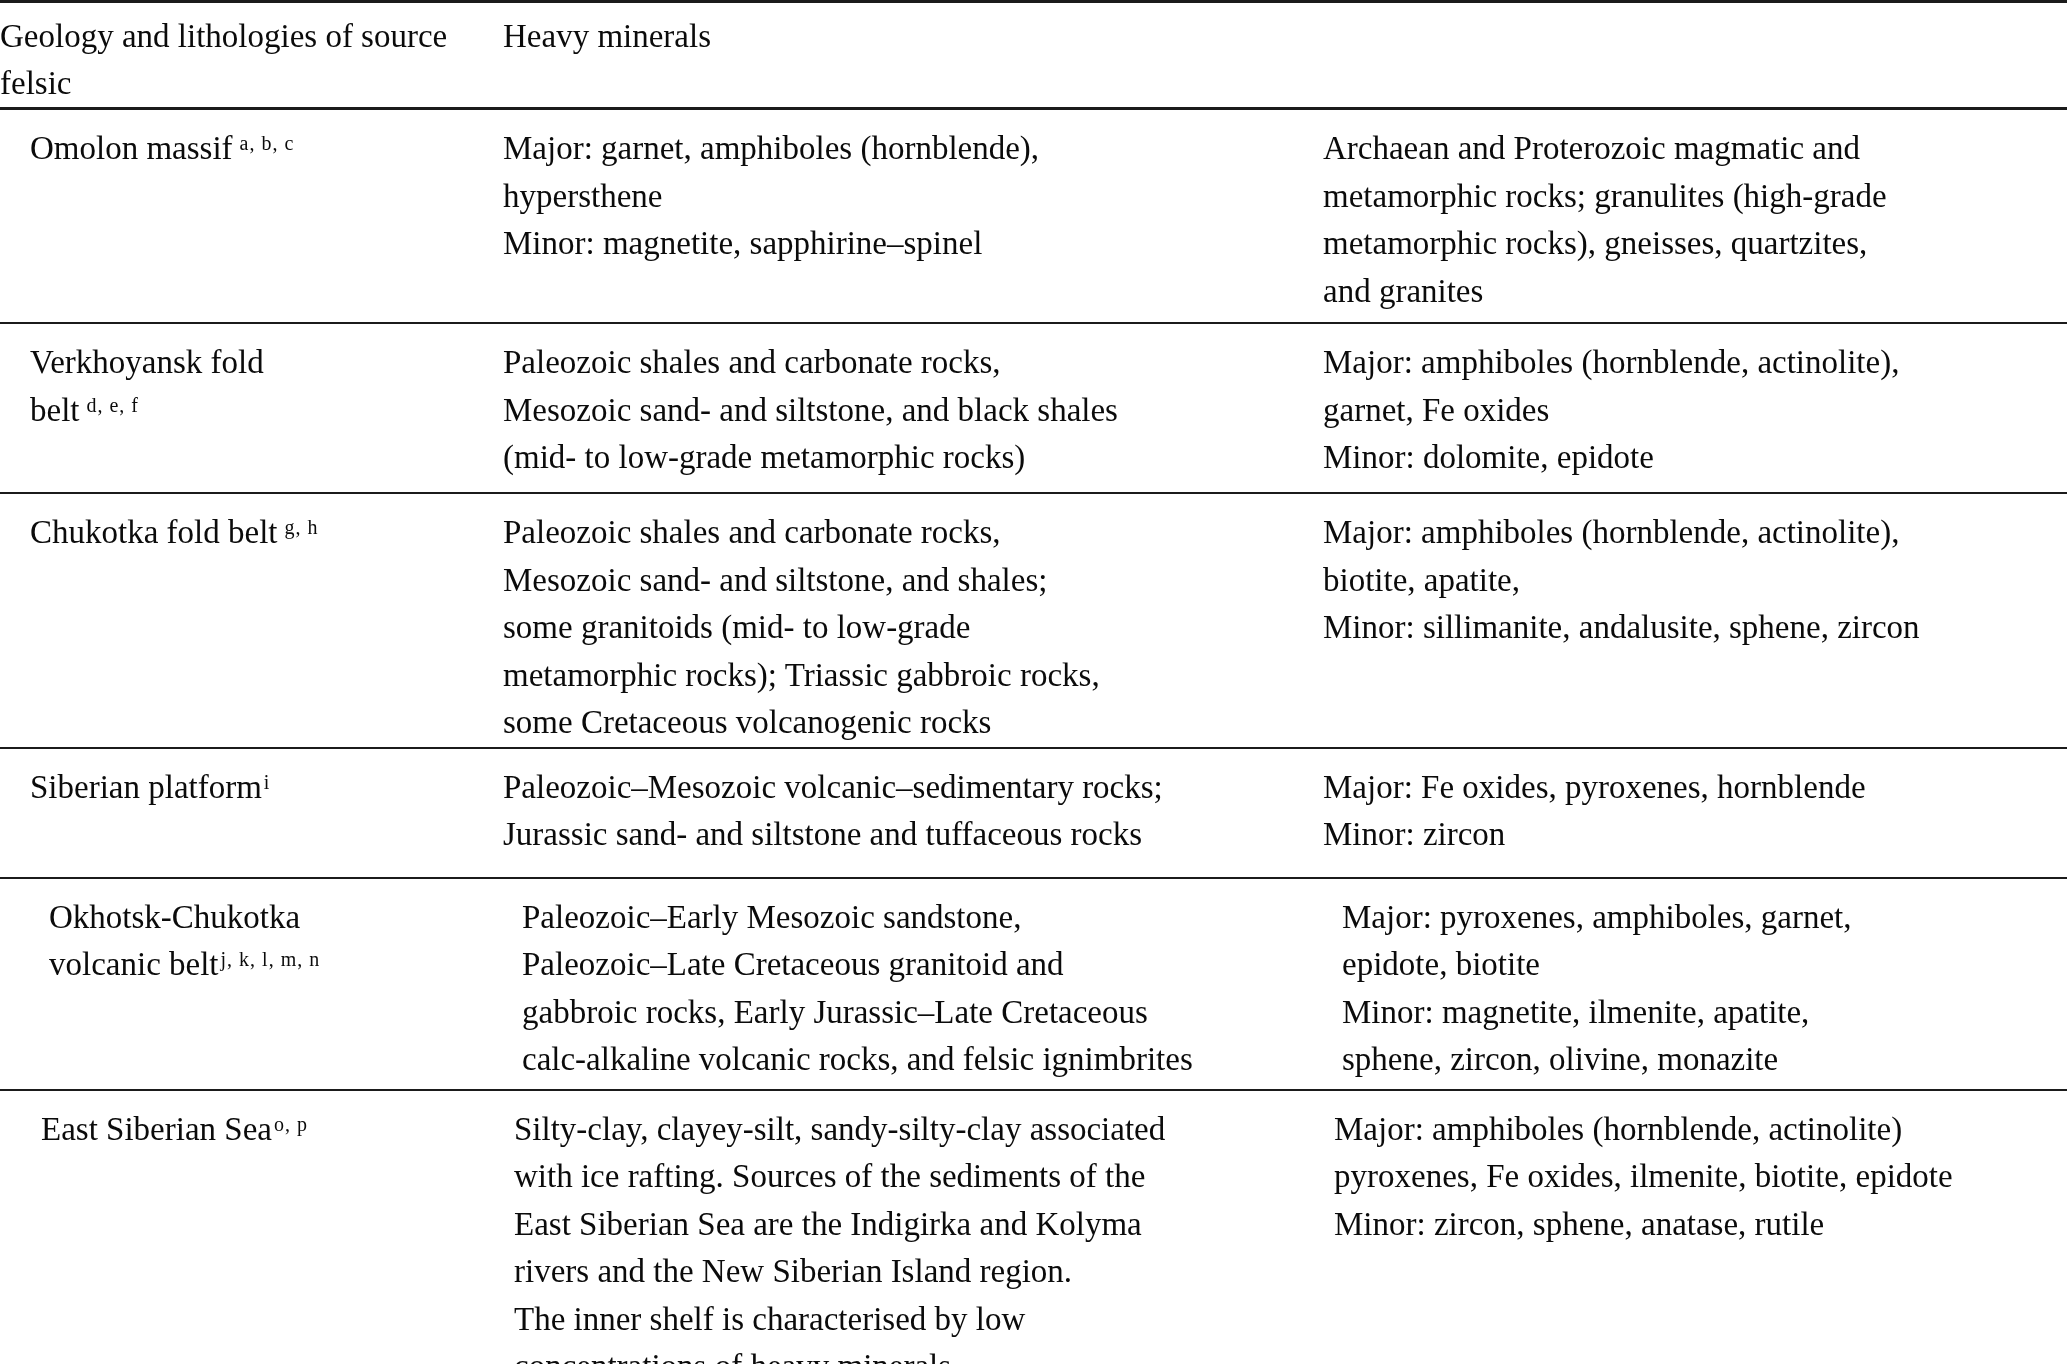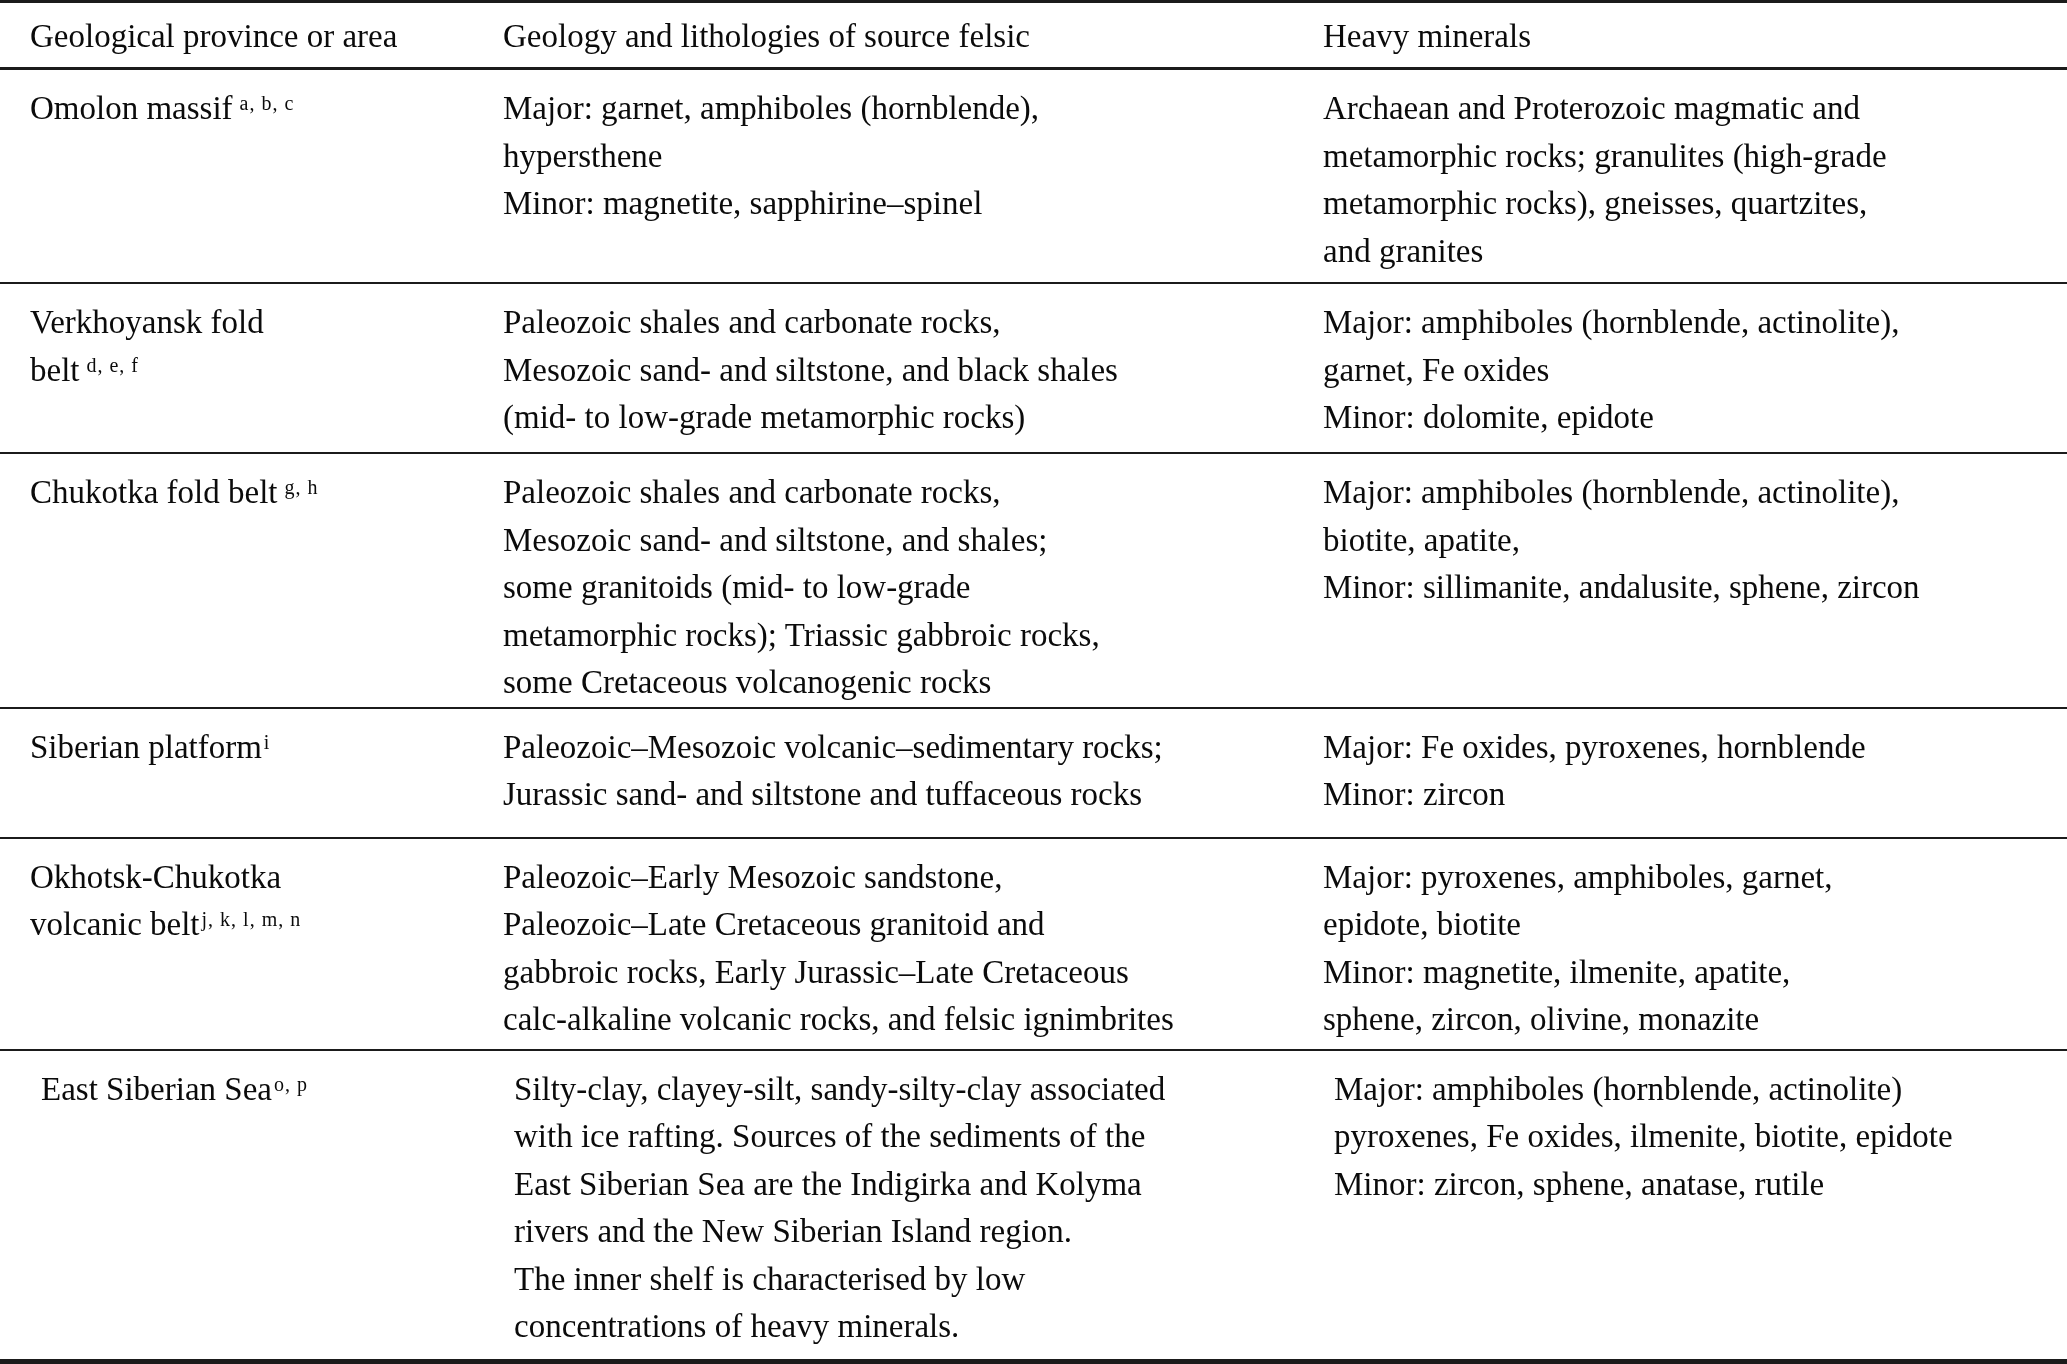--- a/index.html
+++ b/index.html
@@ -28,21 +28,21 @@
     border-bottom: 2px solid #1b1b1b;
   }
   .row.header {
     border-bottom: 3px solid #1b1b1b;
     min-height: 67px;
   }
   .row.r1 { min-height: 214px; }
   .row.r2 { min-height: 170px; }
   .row.r3 { min-height: 253px; }
   .row.r4 { min-height: 130px; }
-  .row.r5 { min-height: 212px; }
+  .row.r5 { min-height: 212px; padding-left: 19px; }
   .row.r6 { min-height: 315px; border-bottom: 7px solid #1b1b1b; padding-left: 11px; }
   .cell {
     box-sizing: border-box;
     padding-top: 15px;
     padding-right: 10px;
     line-height: 47.5px;
     vertical-align: top;
   }
   .header .cell {
     padding-top: 10px;
@@ -58,21 +58,20 @@
   }
   sup.fn.gap { margin-left: 7px; }
   sup.fn.tight { margin-left: 2px; }
 </style>
 </head>
 <body>
 
 <div class="table">
 
   <div class="row header">
-    <div class="cell col-province">Geological province or area</div>
     <div class="cell">Geology and lithologies of source felsic</div>
     <div class="cell">Heavy minerals</div>
   </div>
 
   <div class="row r1">
     <div class="cell col-province">
       <span>Omolon massif</span><sup class="fn gap">a, b, c</sup>
     </div>
     <div class="cell multiline">Major: garnet, amphiboles (hornblende),
 hypersthene

